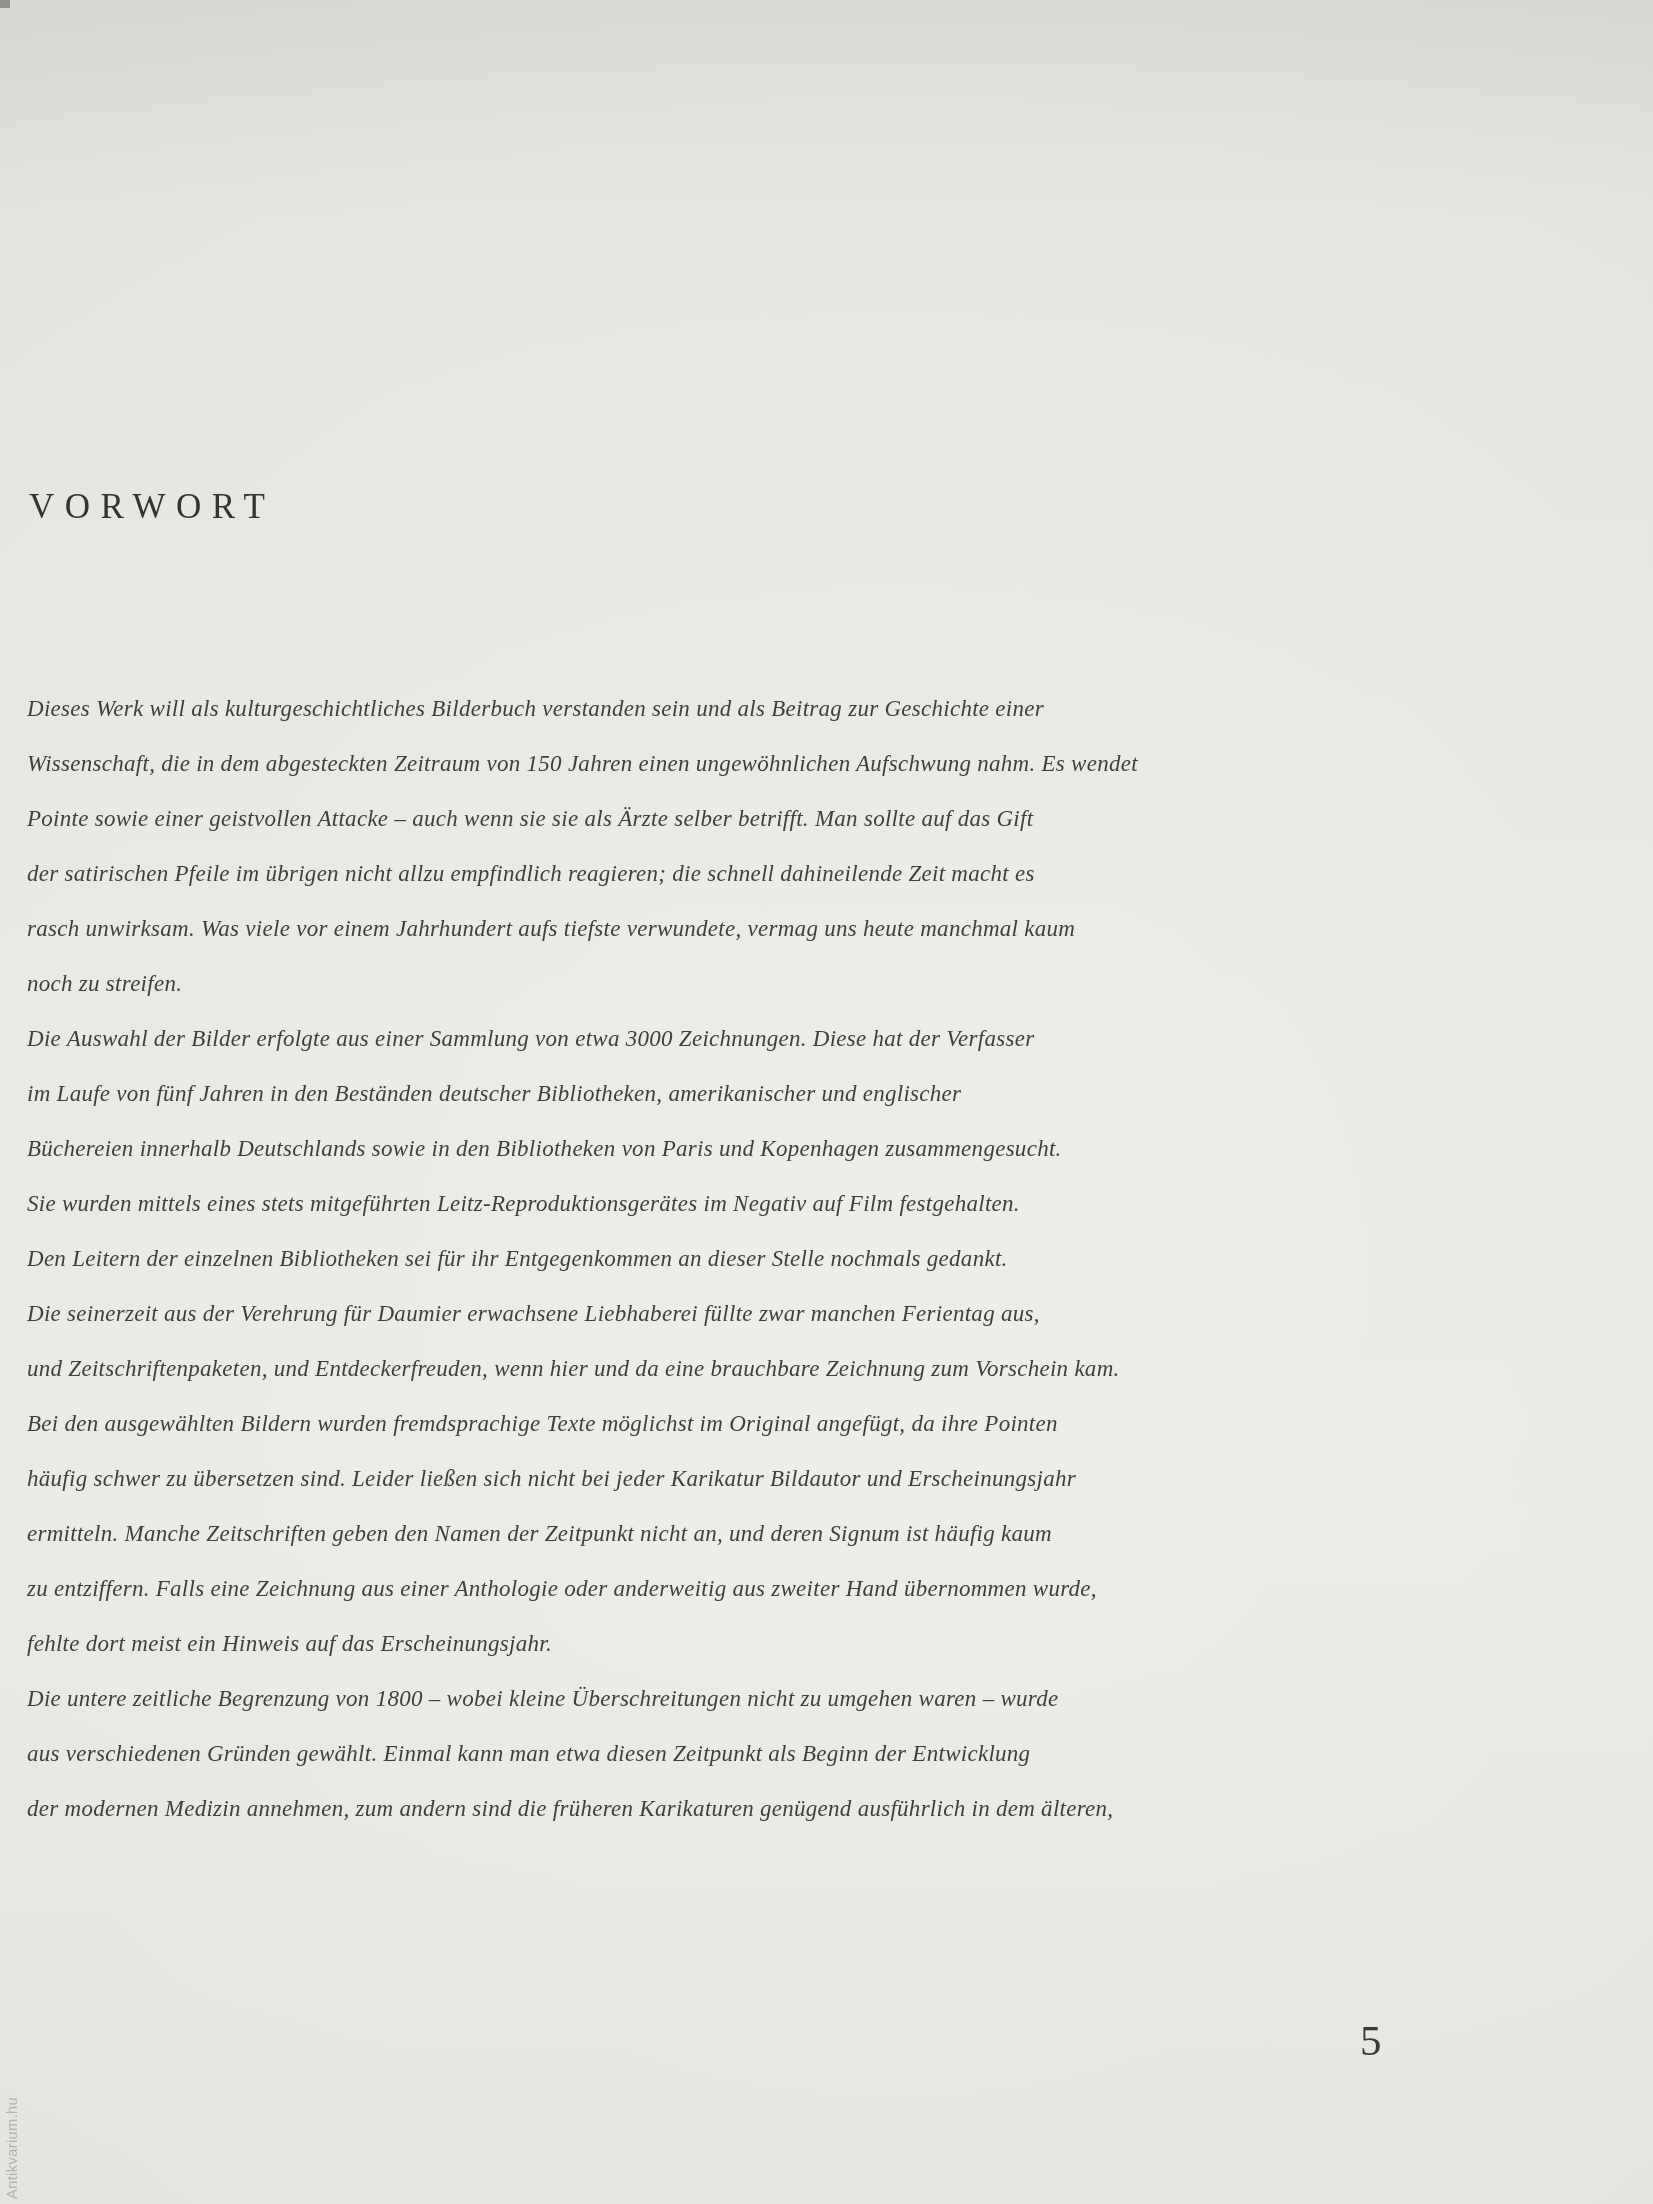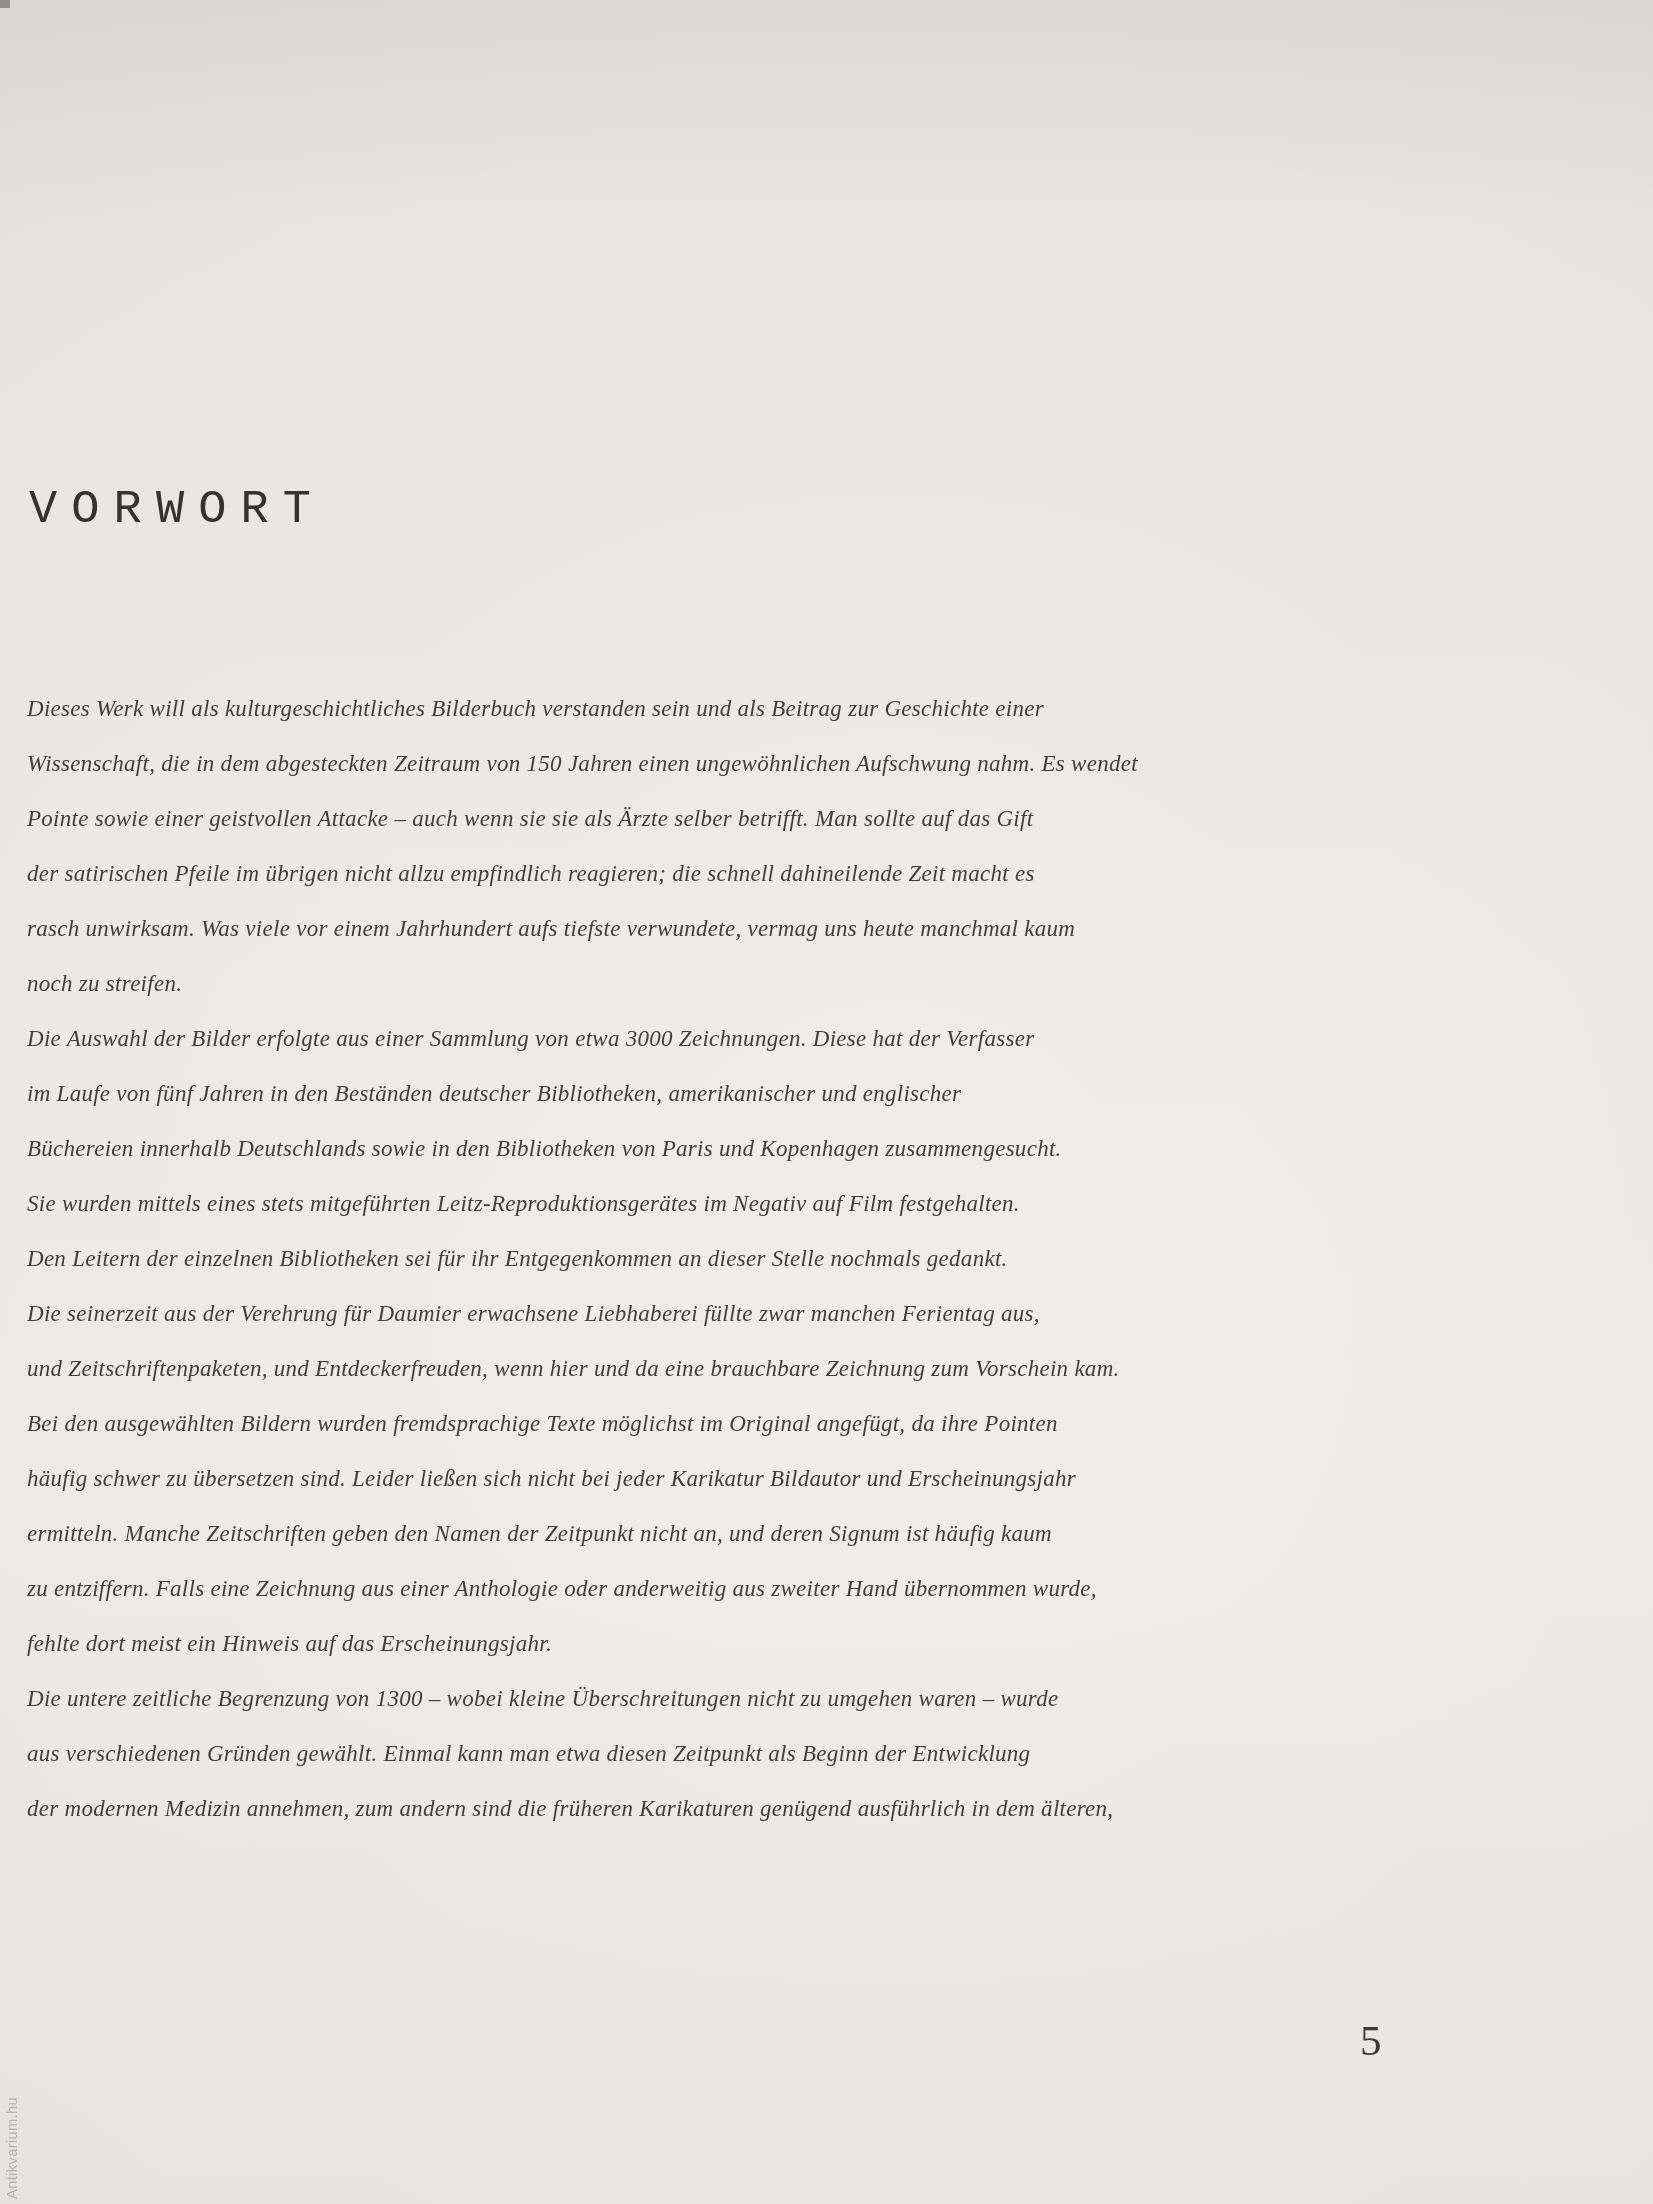--- a/index.html
+++ b/index.html
@@ -32,26 +32,25 @@
     left: 0;
     top: 0;
     width: 9.7px;
     height: 7.8px;
     background: #55534f;
     opacity: 0.55;
   }
   .title {
     position: absolute;
     left: 29px;
-    top: 452px;
-    font-size: 47px;
+    top: 464px;
+    font-size: 35px;
     font-weight: 400;
     letter-spacing: 0.30em;
     color: #34332f;
-    font-family: Liberation Mono, monospace;
   }
   .body-text {
     position: absolute;
     left: 27px;
     top: 681px;
     width: 1619px;
     font-style: italic;
     font-size: 23px;
     line-height: 55px;
     color: #413f3b;
@@ -100,21 +99,21 @@
       <div class="line">Büchereien innerhalb Deutschlands sowie in den Bibliotheken von Paris und Kopenhagen zusammengesucht.</div>
       <div class="line">Sie wurden mittels eines stets mitgeführten Leitz-Reproduktionsgerätes im Negativ auf Film festgehalten.</div>
       <div class="line">Den Leitern der einzelnen Bibliotheken sei für ihr Entgegenkommen an dieser Stelle nochmals gedankt.</div>
       <div class="line">Die seinerzeit aus der Verehrung für Daumier erwachsene Liebhaberei füllte zwar manchen Ferientag aus,</div>
       <div class="line">und Zeitschriftenpaketen, und Entdeckerfreuden, wenn hier und da eine brauchbare Zeichnung zum Vorschein kam.</div>
       <div class="line">Bei den ausgewählten Bildern wurden fremdsprachige Texte möglichst im Original angefügt, da ihre Pointen</div>
       <div class="line">häufig schwer zu übersetzen sind. Leider ließen sich nicht bei jeder Karikatur Bildautor und Erscheinungsjahr</div>
       <div class="line">ermitteln. Manche Zeitschriften geben den Namen der Zeitpunkt nicht an, und deren Signum ist häufig kaum</div>
       <div class="line">zu entziffern. Falls eine Zeichnung aus einer Anthologie oder anderweitig aus zweiter Hand übernommen wurde,</div>
       <div class="line">fehlte dort meist ein Hinweis auf das Erscheinungsjahr.</div>
-      <div class="line">Die untere zeitliche Begrenzung von 1300 – wobei kleine Überschreitungen nicht zu umgehen waren – wurde</div>
+      <div class="line">Die untere zeitliche Begrenzung von 1800 – wobei kleine Überschreitungen nicht zu umgehen waren – wurde</div>
       <div class="line">aus verschiedenen Gründen gewählt. Einmal kann man etwa diesen Zeitpunkt als Beginn der Entwicklung</div>
       <div class="line">der modernen Medizin annehmen, zum andern sind die früheren Karikaturen genügend ausführlich in dem älteren,</div>
     </div>
 
   <div class="page-number">5</div>
 
   <div class="watermark">Antikvarium.hu</div>
 </div>
 
 

